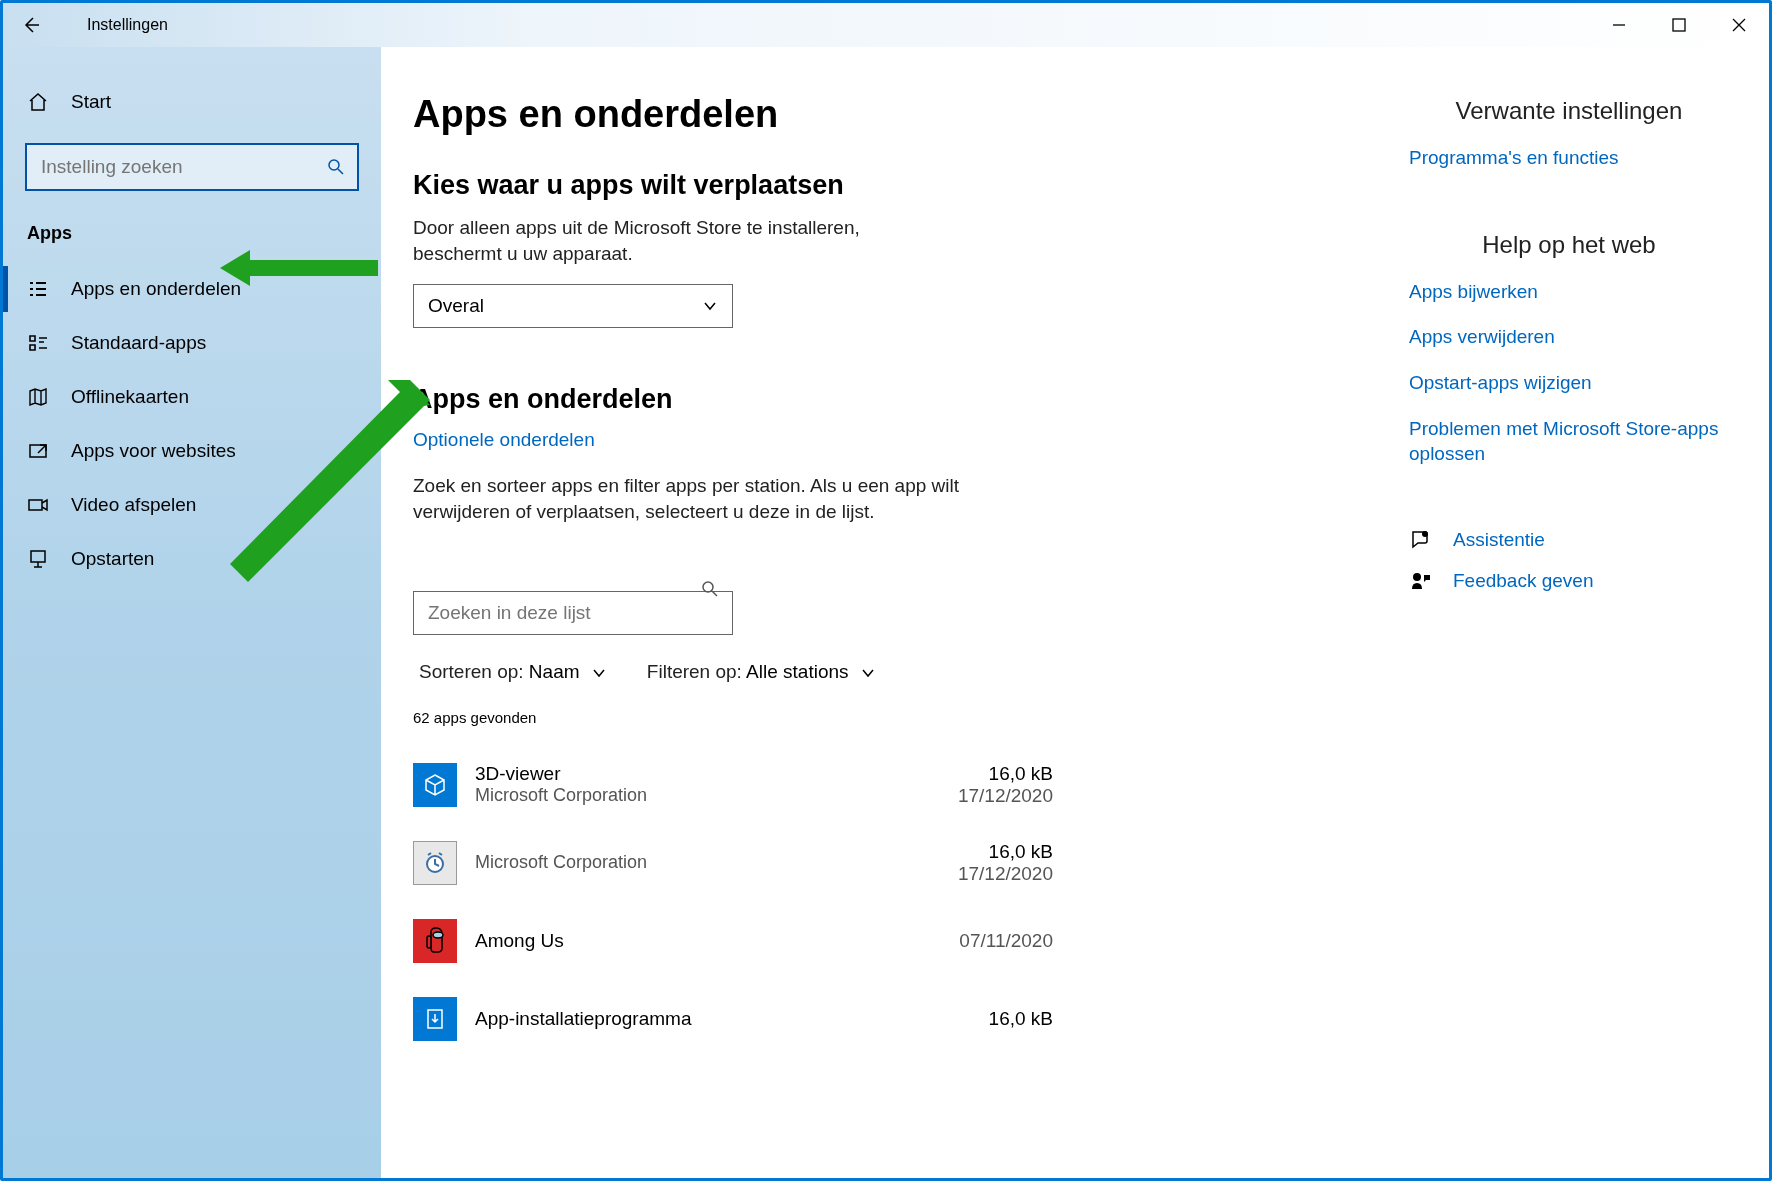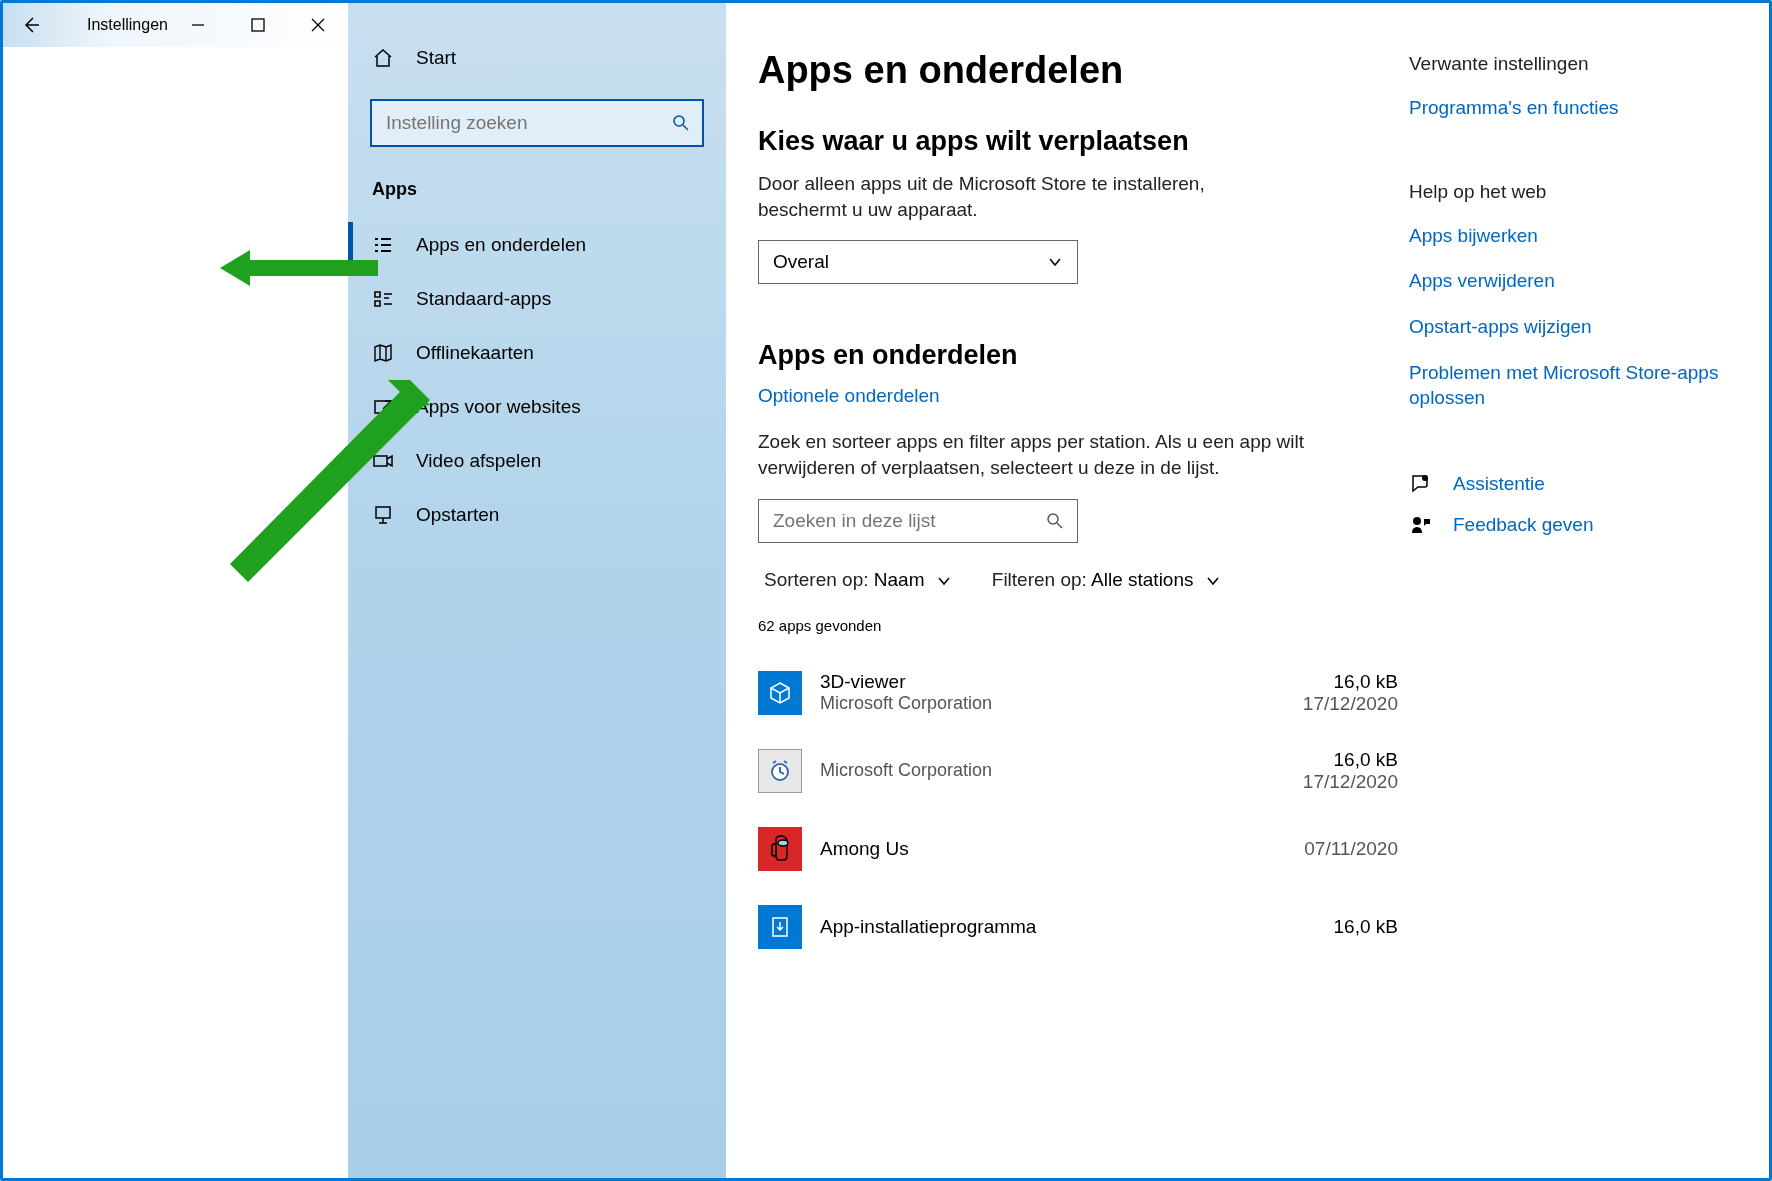--- a/index.html
+++ b/index.html
@@ -1,17 +1,17 @@
 <!DOCTYPE html>
 <html><head>
 <meta charset="utf-8">
 <style>
 * { margin: 0; padding: 0; box-sizing: border-box; font-family: "Segoe UI", Tahoma, sans-serif; }
 body { width: 1772px; height: 1181px; overflow: hidden; background: #fff; border: 3px solid #0078d4; border-radius: 2px; }
-.window { display: flex; flex-direction: row; height: 100%; }
+.window { display: flex; flex-direction: column; height: 100%; }
 .titlebar { height: 44px; display: flex; align-items: center; background: linear-gradient(to right, #c8dff0, #eef5fb 30%, #fff); }
 .back-btn { width: 56px; height: 44px; display: flex; align-items: center; justify-content: center; }
 .titlebar-title { font-size: 16px; margin-left: 28px; color: #000; }
 .win-controls { margin-left: auto; display: flex; }
 .win-btn { width: 60px; height: 44px; display: flex; align-items: center; justify-content: center; }
 .body { flex: 1; display: flex; overflow: hidden; }
 .sidebar { width: 378px; background: linear-gradient(to bottom, #c8dff0, #b0d3ea 50%, #a8cfe8); padding-top: 28px; }
 .nav-home { display: flex; align-items: center; height: 54px; padding-left: 24px; gap: 22px; font-size: 19px; color: #000; }
 .search-wrap { margin: 14px 22px 22px 22px; }
 .search { width: 100%; height: 48px; border: 2px solid #0053a6; background: rgba(255,255,255,0.5); padding: 0 40px 0 14px; font-size: 19px; color: #666; outline: none; }
@@ -22,36 +22,36 @@
 .nav-item.active::before { content: ""; position: absolute; left: 0; top: 4px; bottom: 4px; width: 5px; background: #0053a6; }
 .nav-icon { width: 22px; height: 22px; display: flex; align-items: center; justify-content: center; color: #1a1a1a; }
 .main { flex: 1; padding: 46px 40px 0 32px; overflow: hidden; display: flex; }
 .content { width: 640px; }
 h1 { font-size: 38px; font-weight: 600; margin-bottom: 34px; }
 h2 { font-size: 27px; font-weight: 600; margin-bottom: 14px; }
 .desc { font-size: 19px; color: #222; margin-bottom: 18px; line-height: 1.35; max-width: 520px; }
 .dropdown { width: 320px; height: 44px; border: 1px solid #666; display: flex; align-items: center; padding: 0 14px; font-size: 19px; justify-content: space-between; margin-bottom: 56px; }
 .link { color: #0067c0; font-size: 19px; display: block; margin-bottom: 22px; cursor: pointer; }
 .search-list-wrap { position: relative; width: 320px; margin-bottom: 26px; }
-.search-list { width: 100%; height: 44px; border: 1px solid #666; padding: 0 40px 0 14px; font-size: 19px; outline: none; }
+.search-list { width: 100%; height: 44px; border: 1px solid #666; padding: 0 40px 0 14px; font-size: 19px; outline: none; margin-top: 48px; }
 .filters { display: flex; gap: 40px; font-size: 19px; margin-bottom: 26px; padding-left: 6px; }
 .filter-label { color: #222; }
 .filter-value { font-weight: 400; }
 .count { font-size: 15px; margin-bottom: 20px; }
 .app-row { display: flex; align-items: center; height: 78px; gap: 18px; }
 .app-icon { width: 44px; height: 44px; display: flex; align-items: center; justify-content: center; background: #0078d4; color: #fff; font-size: 24px; }
 .app-icon.clock { background: #e8e8e8; border: 1px solid #999; }
 .app-icon.among { background: #d92626; }
 .app-info { flex: 1; display: flex; flex-direction: column; }
 .app-name { font-size: 19px; }
 .app-pub { font-size: 18px; color: #555; }
 .app-meta { text-align: right; font-size: 19px; }
 .app-date { color: #555; }
 .rightcol { margin-left: auto; width: 320px; padding-top: 4px; }
-.rc-header { font-size: 19px; font-weight: 400; margin-bottom: 20px; color: #222; }
+.rc-header { font-size: 24px; font-weight: 400; margin-bottom: 20px; color: #222; text-align: center; }
 .rc-link { color: #0067c0; font-size: 19px; display: block; margin-bottom: 20px; cursor: pointer; line-height: 1.35; }
 .rc-section { margin-bottom: 60px; }
 .rc-row { display: flex; align-items: center; gap: 20px; margin-bottom: 16px; }
 .rc-row-icon { width: 24px; display: flex; justify-content: center; }
 .arrow-annot { position: absolute; pointer-events: none; z-index: 10; }
 .chev { width: 16px; height: 16px; }
 svg { display: block; }
 </style>
 </head>
 <body>

